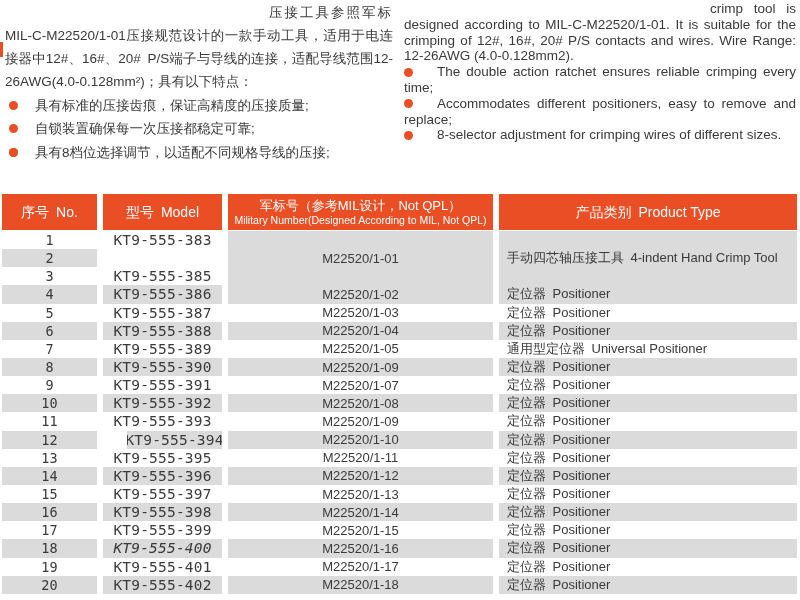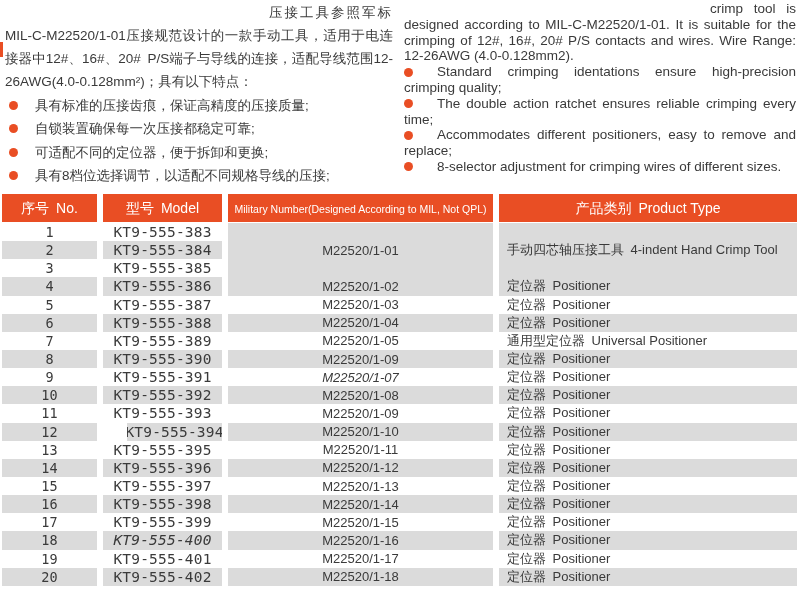--- a/index.html
+++ b/index.html
@@ -40,21 +40,21 @@
     position:absolute;left:0;top:42px;width:3px;height:15px;
     background:var(--accent);
   }
   
   .spec-table{position:absolute;left:2px;top:194px;width:796px;}
   .thead,.tbody{
     display:grid;
     grid-template-columns:95px 119px 265px 298px;
     column-gap:6px;
   }
-  .thead{height:28px;}
+  .thead{height:36px;}
   .th{
     background:var(--accent);color:var(--header-text);
     display:flex;flex-direction:column;align-items:center;justify-content:center;
     font-size:14px;text-align:center;
   }
   .th .sub{font-size:10.5px;line-height:12px;margin-top:1px;}
   .th .main{line-height:15px;}
   .tbody{grid-template-rows:repeat(20,18.15px);margin-top:1px;}
   .cell{
     display:flex;align-items:center;justify-content:center;
@@ -73,58 +73,57 @@
 <body>
 
 <div class="edge-mark"></div>
 
 <div class="intro-cn">
   <div class="heading">压接工具参照军标</div>
   <div class="para">MIL-C-M22520/1-01压接规范设计的一款手动工具，适用于电连接器中12#、16#、20# P/S端子与导线的连接，适配导线范围12-26AWG(4.0-0.128mm²)；具有以下特点：</div>
   <ul class="cn-bullets" id="cn-bullets">
       <li><span class="dot"></span><span>具有标准的压接齿痕，保证高精度的压接质量;</span></li>
       <li><span class="dot"></span><span>自锁装置确保每一次压接都稳定可靠;</span></li>
-      <li><span class="dot"></span><span>可适配不同的定位器，便于拆卸和更换;</span></li>
+      <li><span class="dot"></span></li>
       <li><span class="dot"></span><span>具有8档位选择调节，以适配不同规格导线的压接;</span></li>
     </ul>
 </div>
 
 <div class="intro-en">
   <div class="lead">crimp tool is</div>
   <div class="para">designed according to MIL-C-M22520/1-01. It is suitable for the crimping of 12#, 16#, 20# P/S contacts and wires. Wire Range: 12-26AWG (4.0-0.128mm2).</div>
   <div class="en-bullets" id="en-bullets">
-      <p><span class="dot"></span><span>Standard crimping identations ensure high-precision crimping quality;</span></p>
       <p><span class="dot"></span><span>The double action ratchet ensures reliable crimping every time;</span></p>
       <p><span class="dot"></span><span>Accommodates different positioners, easy to remove and replace;</span></p>
       <p><span class="dot"></span><span>8-selector adjustment for crimping wires of different sizes.</span></p>
     </div>
 </div>
 
 <div class="spec-table">
   <div class="thead">
     <div class="th">
       <div class="main">序号 No.</div>
     </div>
     <div class="th">
       <div class="main">型号 Model</div>
     </div>
     <div class="th">
+      <div class="main" style="font-size:13px;">军标号（参考MIL设计，Not QPL）</div>
       <div class="sub">Military Number(Designed According to MIL, Not QPL)</div>
     </div>
     <div class="th">
       <div class="main">产品类别 Product Type</div>
     </div>
   </div>
   <div class="tbody" id="table-body">
       <div class="cell c-no" style="grid-area: 1 / 1;">1</div>
       <div class="cell c-model" style="grid-area: 1 / 2;">KT9-555-383</div>
       <div class="cell c-mil shade" style="grid-area: 1 / 3 / span 3;">M22520/1-01</div>
       <div class="cell c-type shade" style="grid-area: 1 / 4 / span 3;">手动四芯轴压接工具 4-indent Hand Crimp Tool</div>
       <div class="cell c-no shade" style="grid-area: 2 / 1;">2</div>
-      <div class="cell c-model shade" style="grid-area: 2 / 2;">KT9-555-384</div>
       <div class="cell c-no" style="grid-area: 3 / 1;">3</div>
       <div class="cell c-model" style="grid-area: 3 / 2;">KT9-555-385</div>
       <div class="cell c-no shade" style="grid-area: 4 / 1;">4</div>
       <div class="cell c-model shade" style="grid-area: 4 / 2;">KT9-555-386</div>
       <div class="cell c-mil shade" style="grid-area: 4 / 3;">M22520/1-02</div>
       <div class="cell c-type shade" style="grid-area: 4 / 4;">定位器 Positioner</div>
       <div class="cell c-no" style="grid-area: 5 / 1;">5</div>
       <div class="cell c-model" style="grid-area: 5 / 2;">KT9-555-387</div>
       <div class="cell c-mil" style="grid-area: 5 / 3;">M22520/1-03</div>
       <div class="cell c-type" style="grid-area: 5 / 4;">定位器 Positioner</div>
@@ -135,21 +134,21 @@
       <div class="cell c-no" style="grid-area: 7 / 1;">7</div>
       <div class="cell c-model" style="grid-area: 7 / 2;">KT9-555-389</div>
       <div class="cell c-mil" style="grid-area: 7 / 3;">M22520/1-05</div>
       <div class="cell c-type" style="grid-area: 7 / 4;">通用型定位器 Universal Positioner</div>
       <div class="cell c-no shade" style="grid-area: 8 / 1;">8</div>
       <div class="cell c-model shade" style="grid-area: 8 / 2;">KT9-555-390</div>
       <div class="cell c-mil shade" style="grid-area: 8 / 3;">M22520/1-09</div>
       <div class="cell c-type shade" style="grid-area: 8 / 4;">定位器 Positioner</div>
       <div class="cell c-no" style="grid-area: 9 / 1;">9</div>
       <div class="cell c-model" style="grid-area: 9 / 2;">KT9-555-391</div>
-      <div class="cell c-mil" style="grid-area: 9 / 3; font-style: italic;">M22520/1-07</div>
+      <div class="cell c-mil" style="grid-area: 9 / 3;">M22520/1-07</div>
       <div class="cell c-type" style="grid-area: 9 / 4;">定位器 Positioner</div>
       <div class="cell c-no shade" style="grid-area: 10 / 1;">10</div>
       <div class="cell c-model shade" style="grid-area: 10 / 2;">KT9-555-392</div>
       <div class="cell c-mil shade" style="grid-area: 10 / 3;">M22520/1-08</div>
       <div class="cell c-type shade" style="grid-area: 10 / 4;">定位器 Positioner</div>
       <div class="cell c-no" style="grid-area: 11 / 1;">11</div>
       <div class="cell c-model" style="grid-area: 11 / 2;">KT9-555-393</div>
       <div class="cell c-mil" style="grid-area: 11 / 3;">M22520/1-09</div>
       <div class="cell c-type" style="grid-area: 11 / 4;">定位器 Positioner</div>
       <div class="cell c-no shade" style="grid-area: 12 / 1;">12</div>

